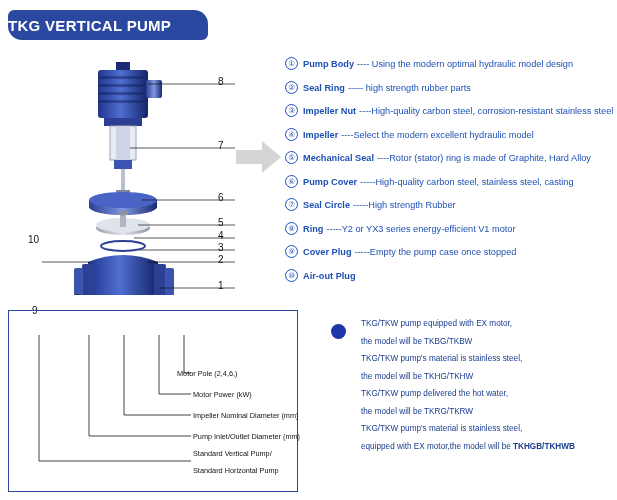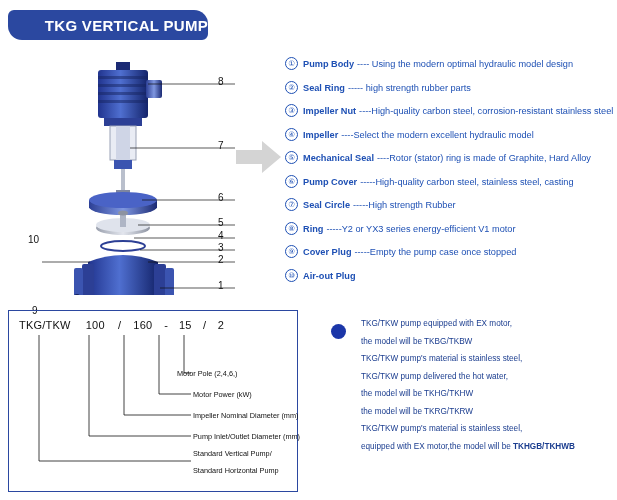--- a/index.html
+++ b/index.html
@@ -11,21 +11,21 @@
     color:#1b3d8f;
     position:relative;
     overflow:hidden;
   }
   
   .title-bar{
     position:absolute; left:8px; top:10px;
     width:200px; height:30px;
     background:#2b48a0;
     border-radius:6px 14px 6px 14px;
-    display:flex; align-items:center; justify-content:flex-end;
+    display:flex; align-items:center; justify-content:flex-start;
   }
   .title-bar span{
     color:#ffffff; font-size:15px; font-weight:bold; letter-spacing:0.3px;
   }
 
   
   .pump-area{ position:absolute; left:30px; top:50px; width:215px; height:245px; }
   .pump-svg{ position:absolute; left:0; top:0; }
 
   
@@ -226,30 +226,20 @@
     <span class="legend-desc">-----Empty the pump case once stopped</span>
   </div>
   <div class="legend-row">
     <span class="legend-num">⑩</span>
     <span class="legend-name">Air-out Plug</span>
   </div>
 </div>
 
 <div class="model-box">
 
-  <div class="model-code">
-    <span class="code-part" style="display:inline-block;width:58px;">TKG/TKW</span>
-    <span class="code-part" style="display:inline-block;width:30px;text-align:center;">100</span>
-    <span class="code-part" style="display:inline-block;width:12px;text-align:center;">/</span>
-    <span class="code-part" style="display:inline-block;width:28px;text-align:center;">160</span>
-    <span class="code-part" style="display:inline-block;width:12px;text-align:center;">-</span>
-    <span class="code-part" style="display:inline-block;width:20px;text-align:center;">15</span>
-    <span class="code-part" style="display:inline-block;width:12px;text-align:center;">/</span>
-    <span class="code-part" style="display:inline-block;width:14px;text-align:center;">2</span>
-  </div>
 
   <svg class="model-lines" width="290" height="182" viewBox="0 0 290 182">
     <g stroke="#111" stroke-width="0.8" fill="none">
 
       <line x1="175" y1="24" x2="175" y2="62"></line>
       <line x1="175" y1="62" x2="182" y2="62"></line>
 
       <line x1="150" y1="24" x2="150" y2="83"></line>
       <line x1="150" y1="83" x2="182" y2="83"></line>
 
@@ -270,18 +260,18 @@
   <div class="model-label" style="left:184px; top:121px;">Pump Inlet/Outlet Diameter (mm)</div>
   <div class="model-label" style="left:184px; top:138px;">Standard Vertical Pump/</div>
   <div class="model-label" style="left:184px; top:155px;">Standard Horizontal Pump</div>
 </div>
 
 <div class="notes">
   <div class="notes-dot"></div>
   <div class="note-line">TKG/TKW pump equipped with EX motor,</div>
   <div class="note-line">the model will be TKBG/TKBW</div>
   <div class="note-line">TKG/TKW pump's material is stainless steel,</div>
+  <div class="note-line">the model will be TKHG/TKHW</div>
   <div class="note-line">TKG/TKW pump delivered the hot water,</div>
-  <div class="note-line">the model will be TKHG/TKHW</div>
   <div class="note-line">the model will be TKRG/TKRW</div>
   <div class="note-line">TKG/TKW pump's material is stainless steel,</div>
   <div class="note-line">equipped with EX motor,the model will be <span class="note-bold-inline">TKHGB/TKHWB</span></div>
 </div>
 
 </body></html>

